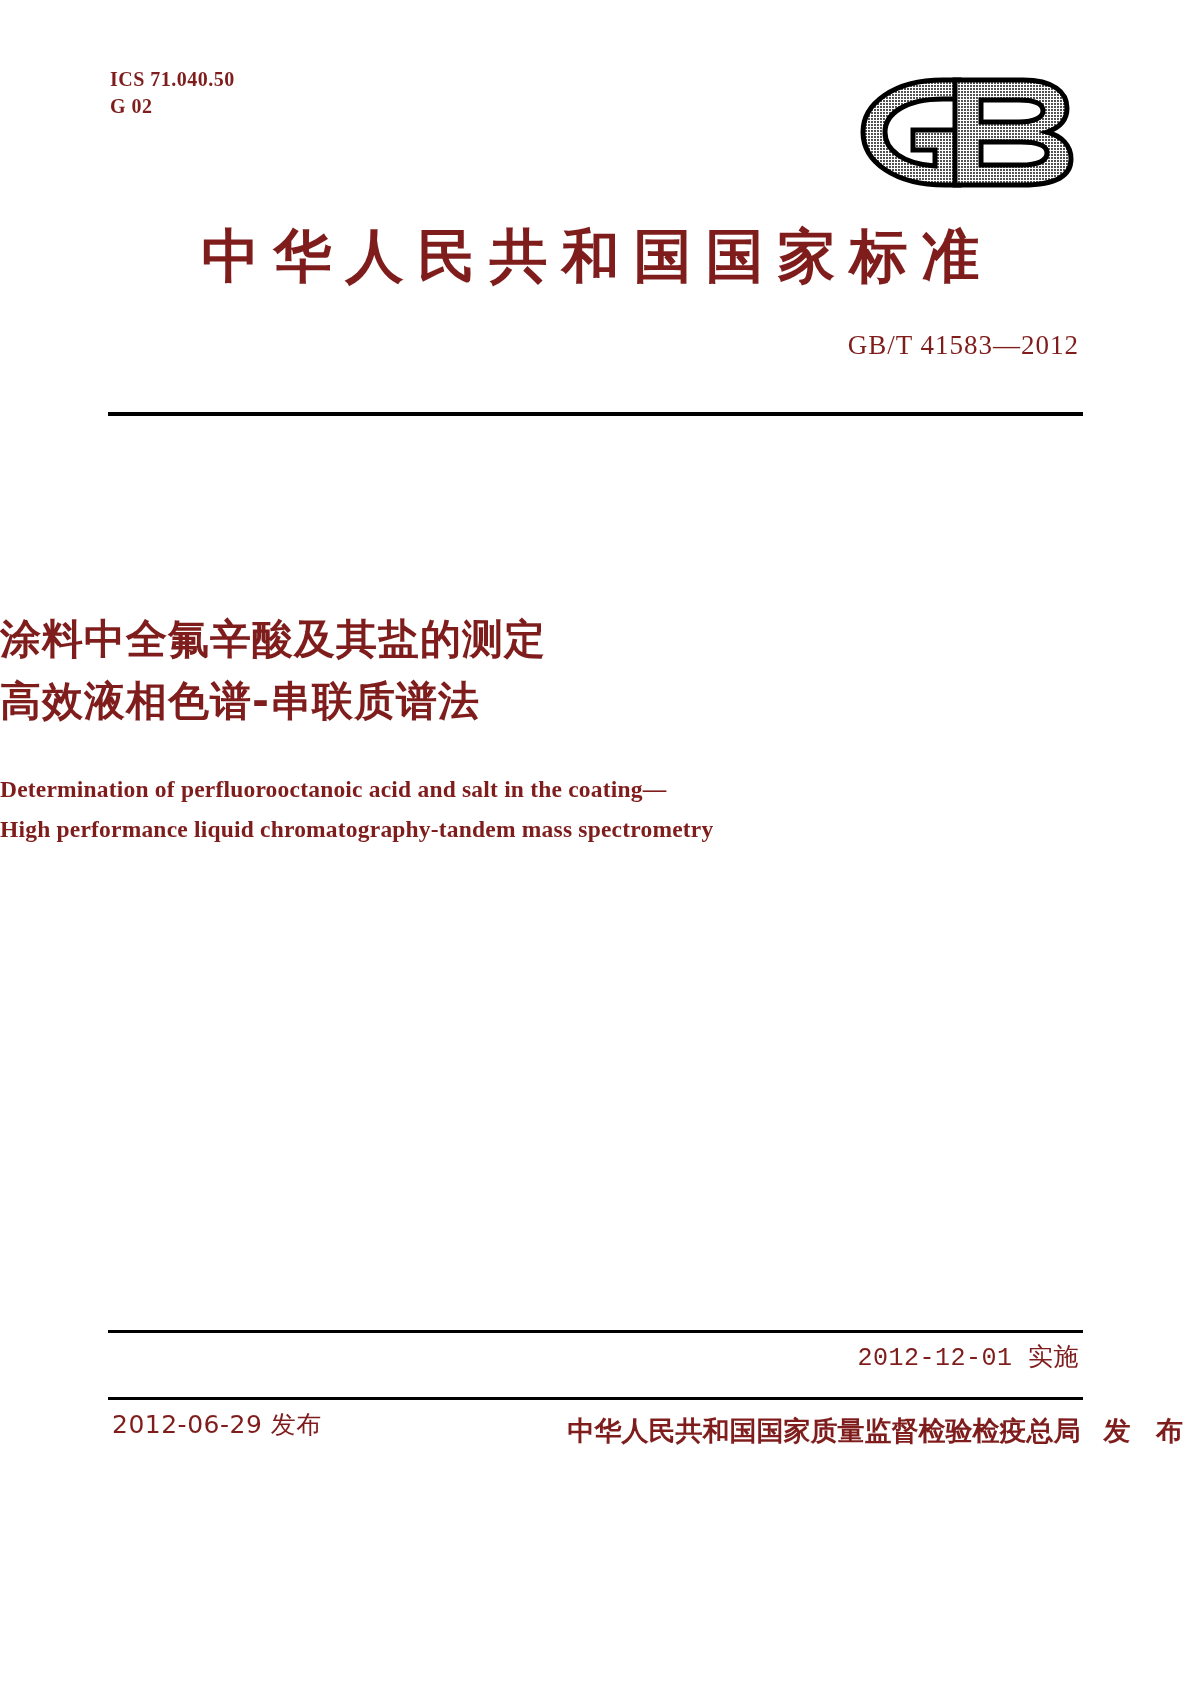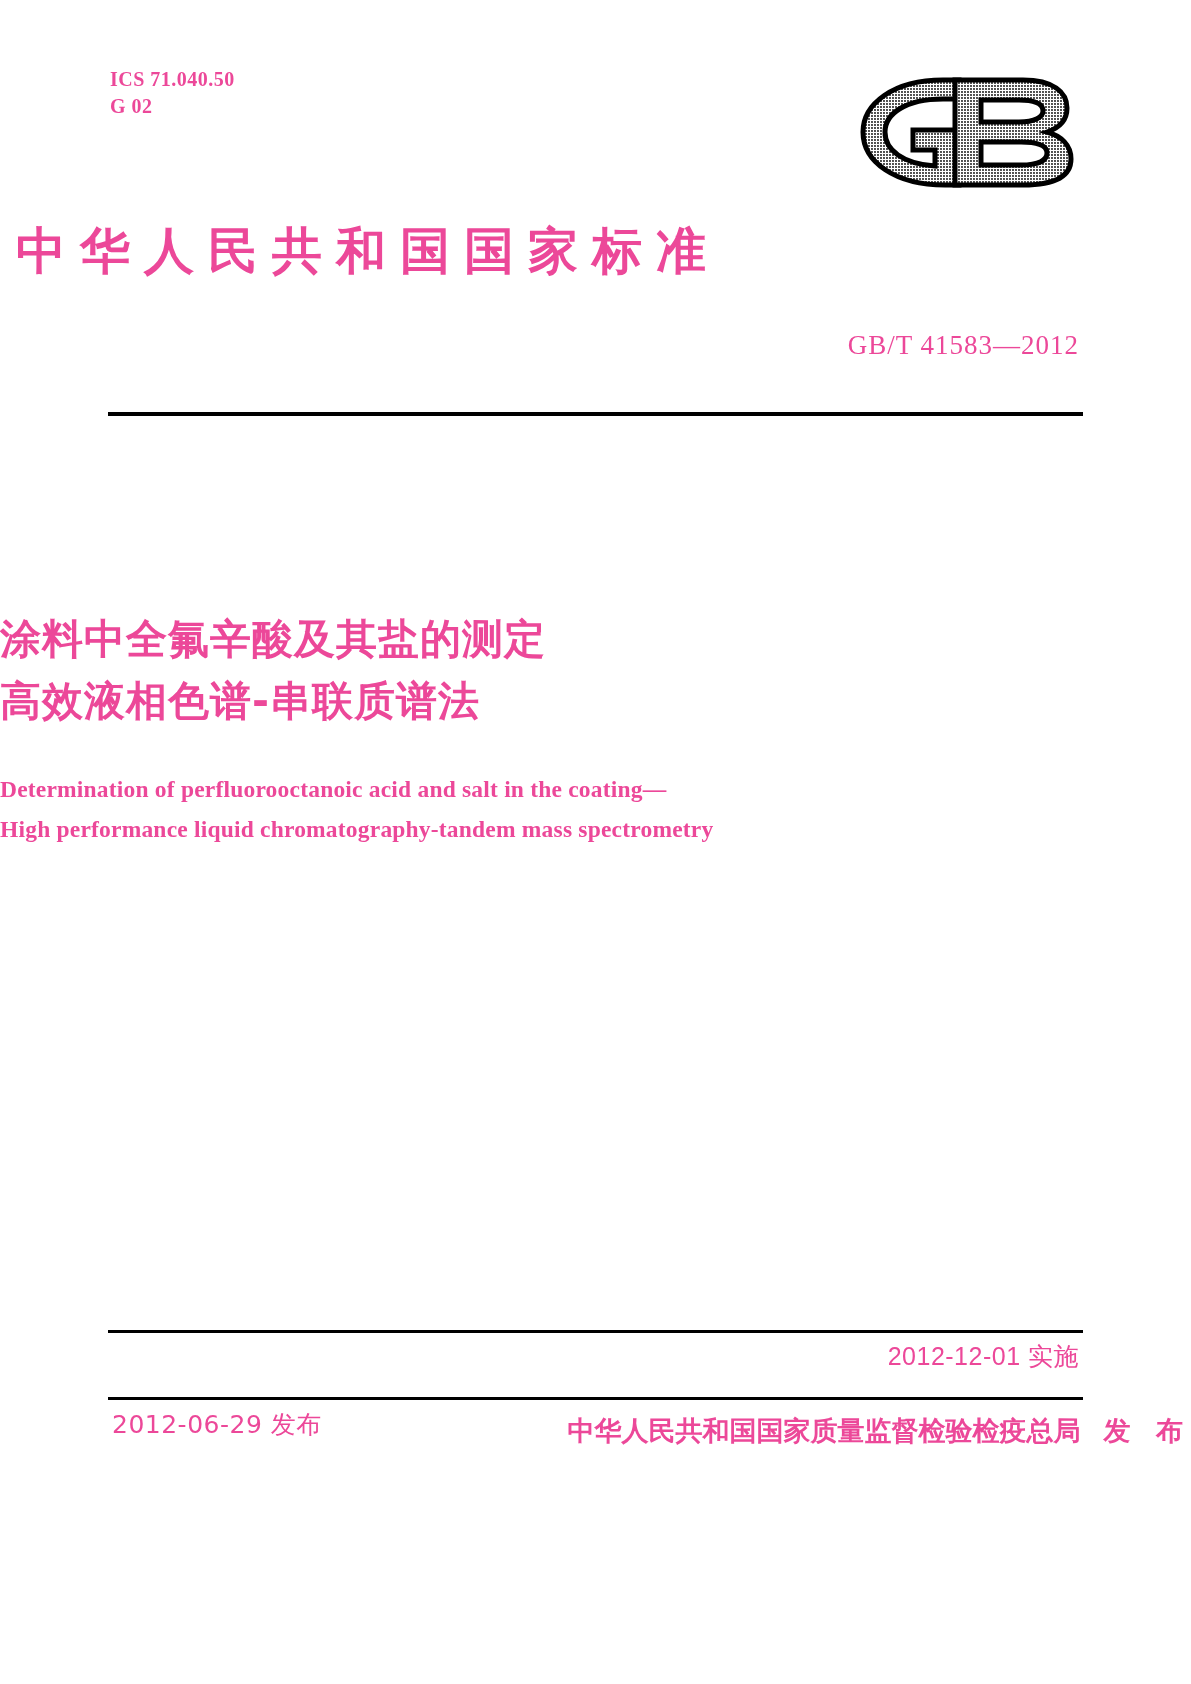--- a/index.html
+++ b/index.html
@@ -6,21 +6,21 @@
     margin: 0;
     padding: 0;
     background: #ffffff;
   }
   .page {
     position: relative;
     width: 1191px;
     height: 1684px;
     background: #ffffff;
     font-family: "Liberation Sans", sans-serif;
-    color: #ec4899;
+    color: #7f1d1d;
     overflow: hidden;
   }
 
   
   .ics-block {
     position: absolute;
     left: 110px;
     top: 66px;
     font-family: "Liberation Serif", serif;
     font-size: 20px;
@@ -38,25 +38,26 @@
     width: 232px;
     height: 125px;
   }
 
   
   .cn-standard-title {
     position: absolute;
     left: 0;
     right: 0;
     top: 218px;
-    font-family: "DejaVu Sans", sans-serif;
-    font-weight: bold;
-    font-size: 50px;
+    text-align: center;
+    font-family: "DejaVu Sans", sans-serif;
+    font-weight: bold;
+    font-size: 58px;
     letter-spacing: 14px;
-    padding-left: 16px;
+    padding-left: 4px;
     white-space: nowrap;
   }
 
   
   .std-number {
     position: absolute;
     right: 112px;
     top: 330px;
     font-family: "Liberation Serif", serif;
     font-size: 27px;
@@ -118,21 +119,21 @@
     left: 112px;
     top: 1408px;
     font-family: "DejaVu Sans", sans-serif;
     font-size: 25px;
     letter-spacing: 0.5px;
   }
   .date-implement {
     position: absolute;
     right: 112px;
     top: 1340px;
-    font-family: Liberation Sans, sans-serif;
+    font-family: Liberation Mono, monospace;
     font-size: 25px;
     letter-spacing: 0.5px;
     margin-left: 20px;
   }
 
   
   .issuer {
     position: absolute;
     left: 0;
     right: 0;

